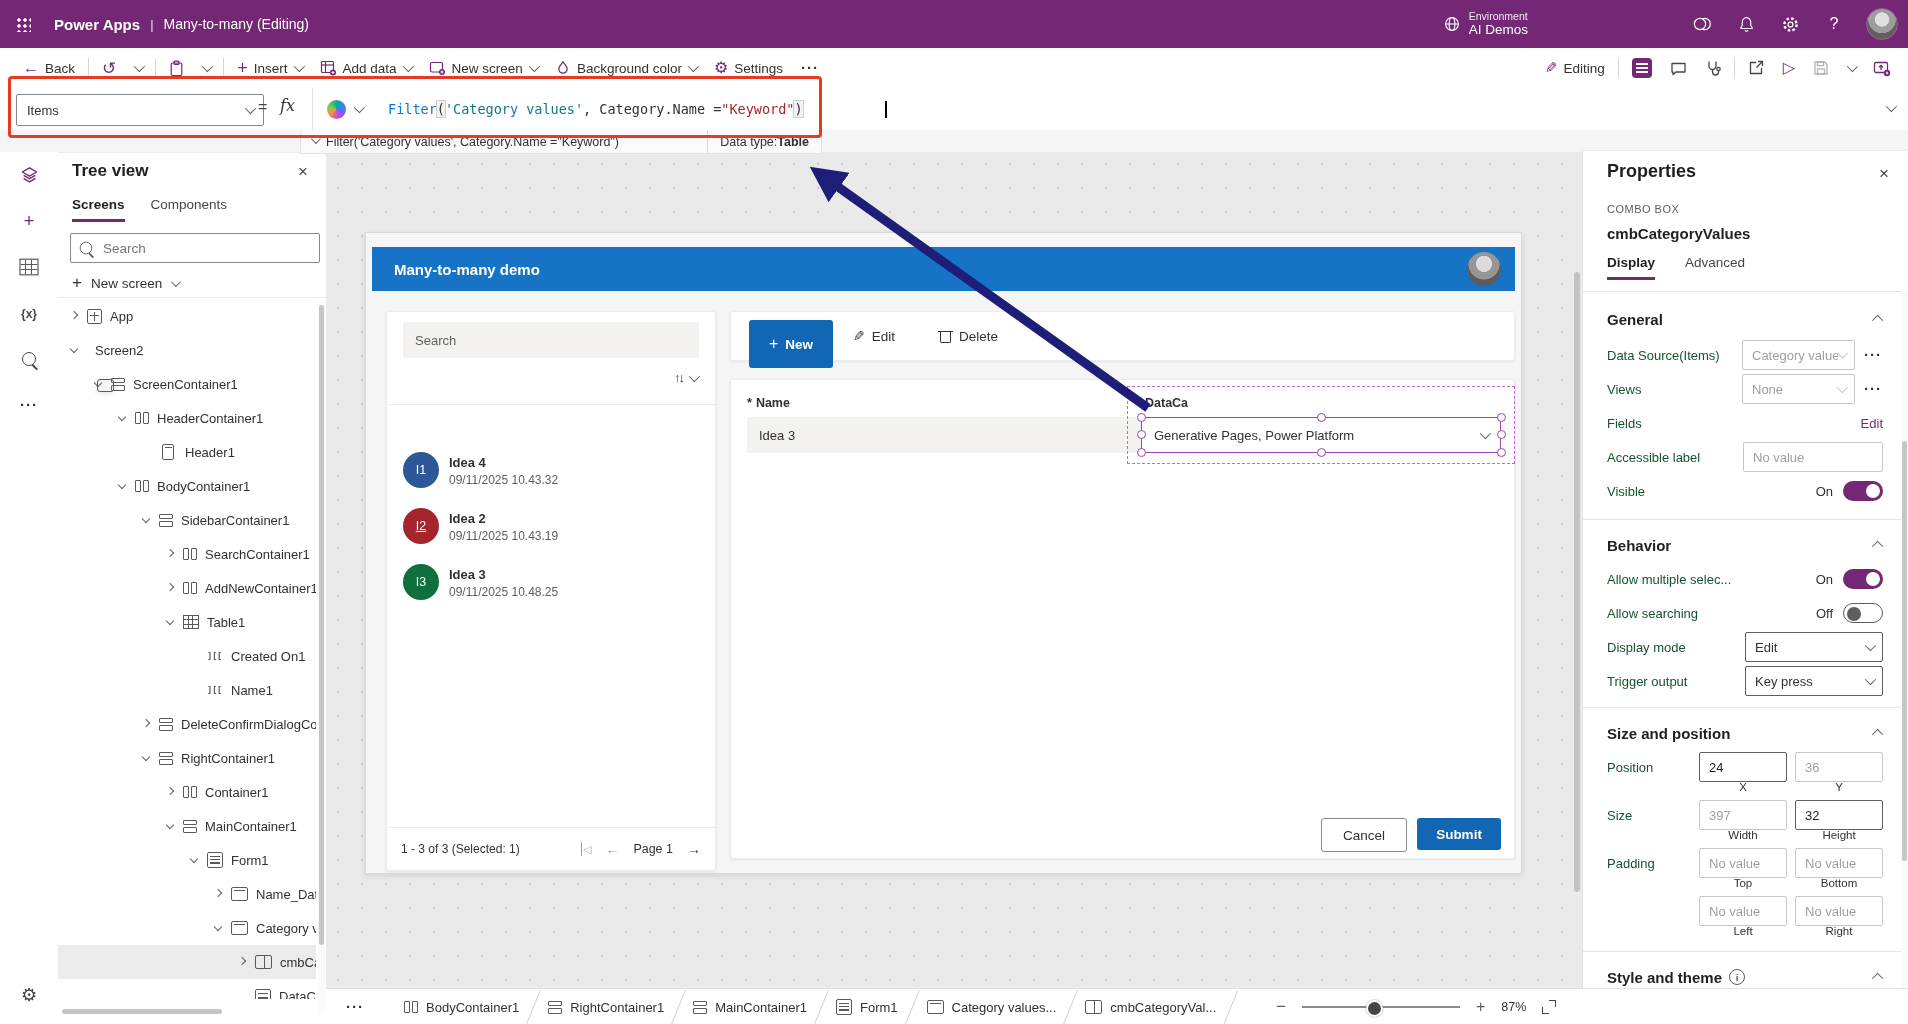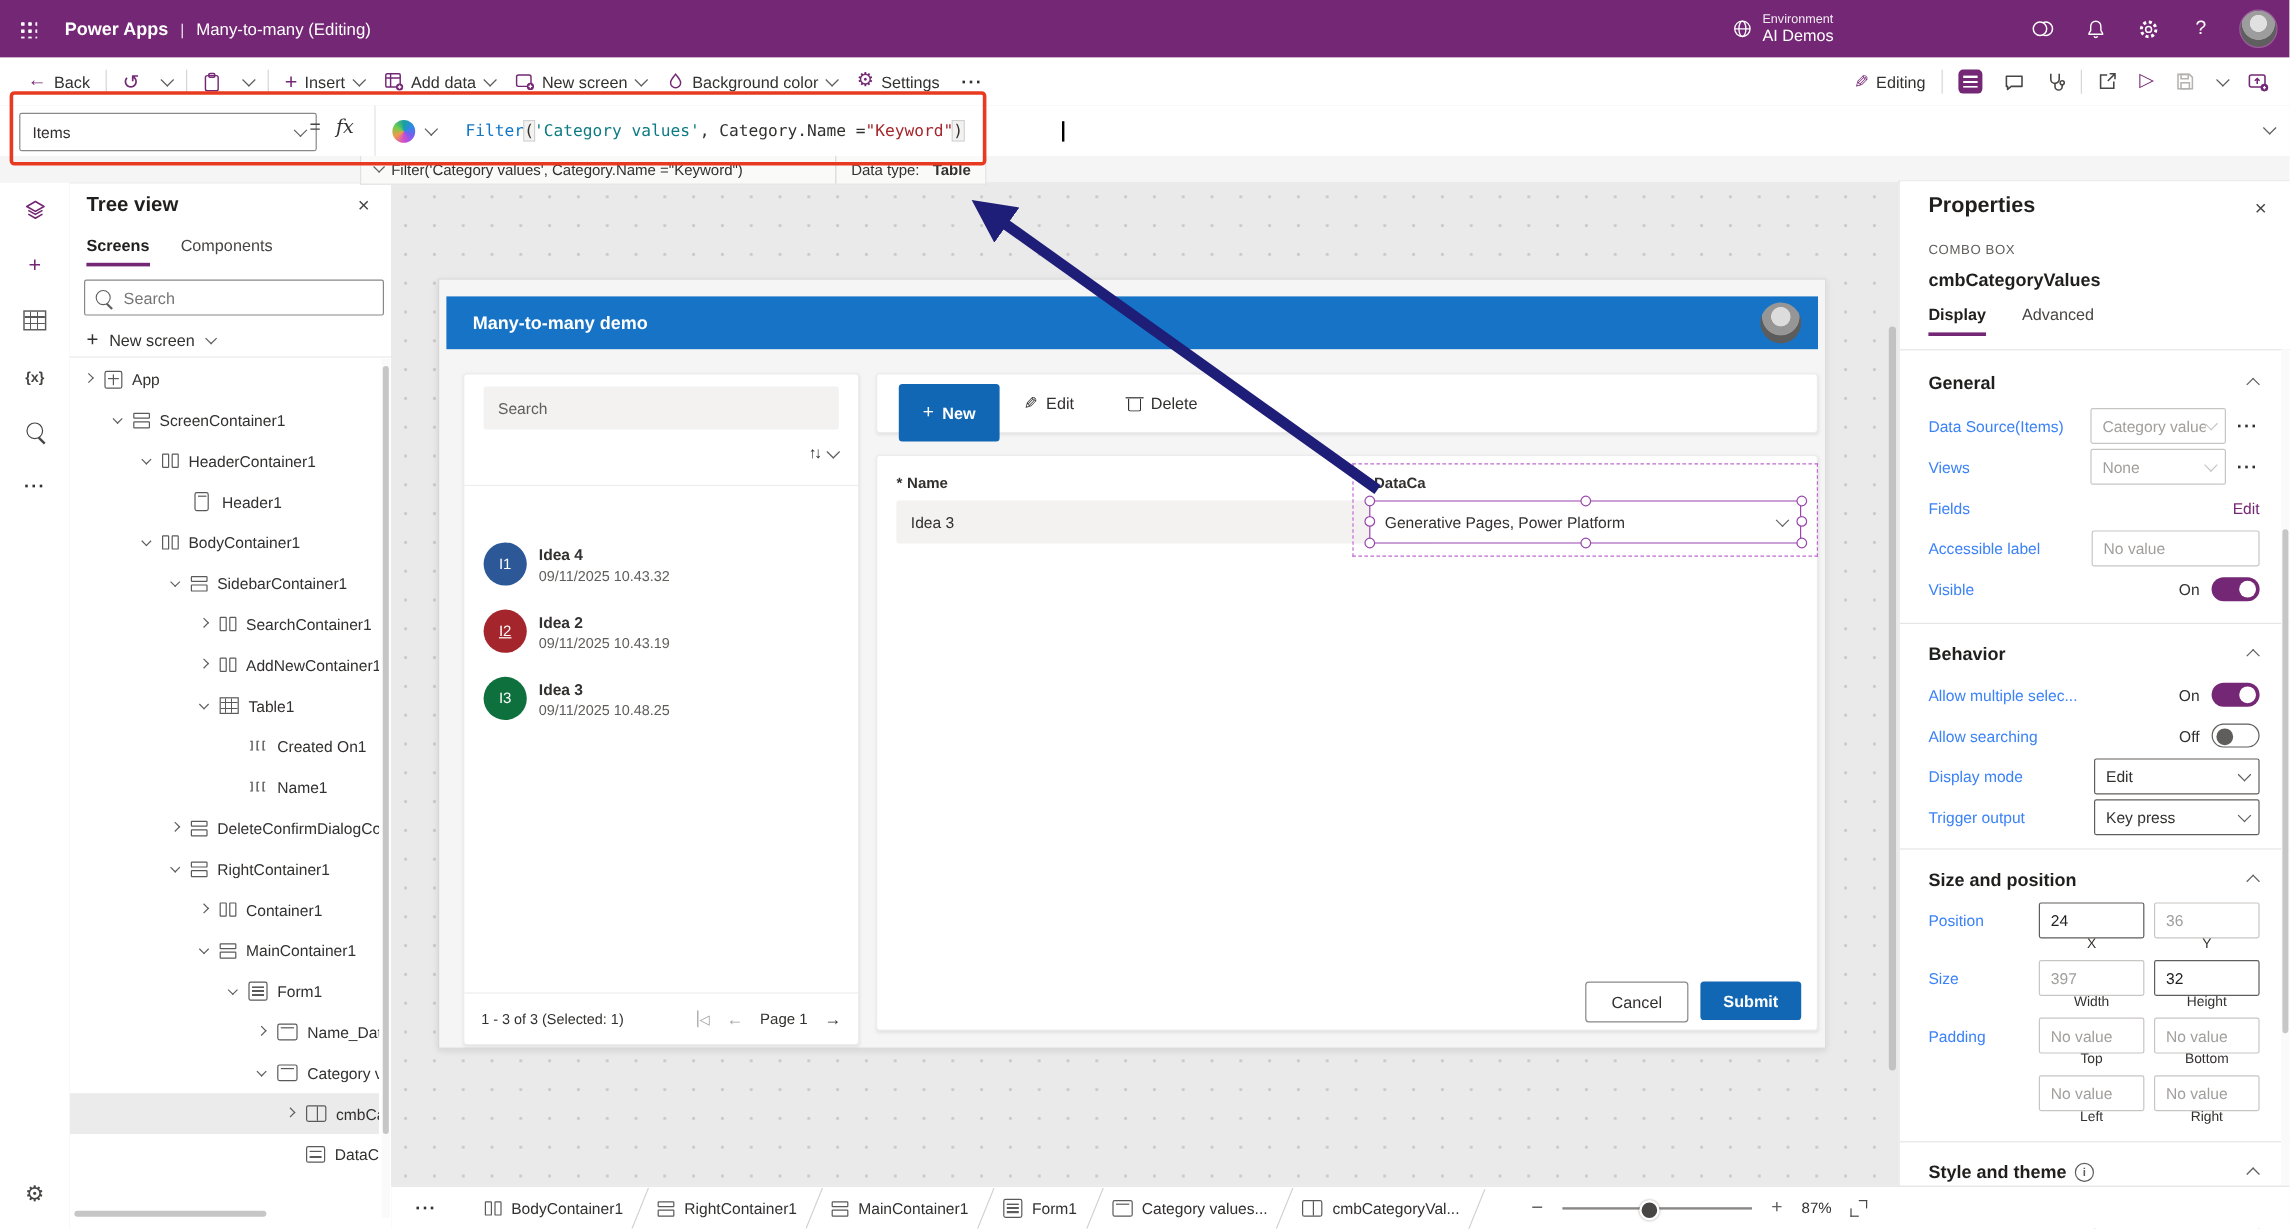--- a/index.html
+++ b/index.html
@@ -77,21 +77,21 @@
   .fexpand{position:absolute;right:14px;top:16px;}
 
   
   .strip{position:absolute;left:0;top:130px;width:1908px;height:22px;background:#f5f5f5;border-bottom:1px solid #e3e3e3;}
   .suggest{position:absolute;left:300px;top:130px;width:520px;height:23px;background:#fafaf9;
            border:1px solid #e1e1e1;border-top:none;display:flex;align-items:center;font-size:12.5px;z-index:40;}
   .suggest .chv{width:6px;height:6px;margin:0 8px 2px 10px;}
   .sg-formula{color:#323130;white-space:nowrap;}
   .sg-type{margin-left:auto;border-left:1px solid #d8d8d8;height:100%;display:flex;align-items:center;
            padding:0 12px;white-space:nowrap;}
-  .sg-type b{margin-left:11px;}
+  .sg-type b{margin-left:0;}
 
   
   .rail{position:absolute;left:0;top:152px;width:58px;height:872px;background:#fff;border-right:1px solid #e8e8e8;}
   .ricon{width:58px;height:46px;display:flex;align-items:center;justify-content:center;color:#484644;cursor:pointer;}
   .ricon.sel{color:#742774;}
   .ricon.gearbottom{position:absolute;bottom:6px;left:0;}
   .g-fxvar::before{content:"{x}";font-size:12px;font-weight:bold;}
   .mag{width:12px;height:12px;border:1.6px solid currentColor;border-radius:50%;position:relative;}
   .mag::after{content:"";position:absolute;left:10px;top:11px;width:7px;height:1.8px;background:currentColor;
               transform:rotate(45deg);transform-origin:0 0;}
@@ -248,21 +248,21 @@
   
   .props{position:absolute;left:1582px;top:150px;width:326px;height:874px;background:#fff;
          border-left:1px solid #e1e1e1;border-top:1px solid #ececec;overflow:hidden;font-size:13px;}
   .pp-title{position:absolute;left:24px;top:10px;font-size:18px;font-weight:bold;color:#201f1e;}
   .pp-type{position:absolute;left:24px;top:52px;font-size:11px;color:#605e5c;letter-spacing:.5px;}
   .pp-name{position:absolute;left:24px;top:74px;font-size:15px;font-weight:bold;color:#201f1e;}
   .pp-tabs{position:absolute;left:24px;top:104px;display:flex;gap:30px;font-size:13.5px;}
   .pp-hr{position:absolute;left:0;width:100%;height:1px;background:#e5e5e5;}
   .prow{position:absolute;left:24px;right:26px;display:flex;align-items:center;justify-content:space-between;height:32px;}
   .phead{font-size:15px;font-weight:bold;color:#201f1e;}
-  .plabel{color:#3b82f6;}
+  .plabel{color:#14532d;}
   .psel{width:138px;height:30px;border:1px solid #605e5c;border-radius:2px;display:flex;align-items:center;
         padding:0 9px;box-sizing:border-box;background:#fff;cursor:pointer;}
   .psel .chv{margin-left:auto;}
   .psel.dis{border-color:#c8c6c4;color:#a19f9d;cursor:default;width:113px;}
   .psel.dis .chv{border-color:#c8c6c4;}
   .pmore{width:20px;text-align:center;cursor:pointer;}
   .ctlgrp{display:flex;align-items:center;gap:8px;}
   .editlink{color:#742774;cursor:pointer;}
   .pinput{width:140px;height:30px;border:1px solid #c8c6c4;border-radius:2px;display:flex;align-items:center;
           padding:0 9px;box-sizing:border-box;color:#a19f9d;}
@@ -554,20 +554,25 @@
     </div>
     <div class="tp-div"></div>
     <div class="treelist">
 
         <div class="trow" style="--lvl: 0;">
           <span class="tchev cright"></span>
           <span class="tico app"></span>
           <span class="tlabel">App</span>
         </div>
 
+        <div class="trow" style="--lvl: 0;">
+          <span class="tchev cdown"></span>
+          <span class="tico screen"></span>
+          <span class="tlabel">Screen2</span>
+        </div>
 
         <div class="trow" style="--lvl: 1;">
           <span class="tchev cdown"></span>
           <span class="tico vstack"></span>
           <span class="tlabel">ScreenContainer1</span>
         </div>
 
         <div class="trow" style="--lvl: 2;">
           <span class="tchev cdown"></span>
           <span class="tico hstack"></span>

